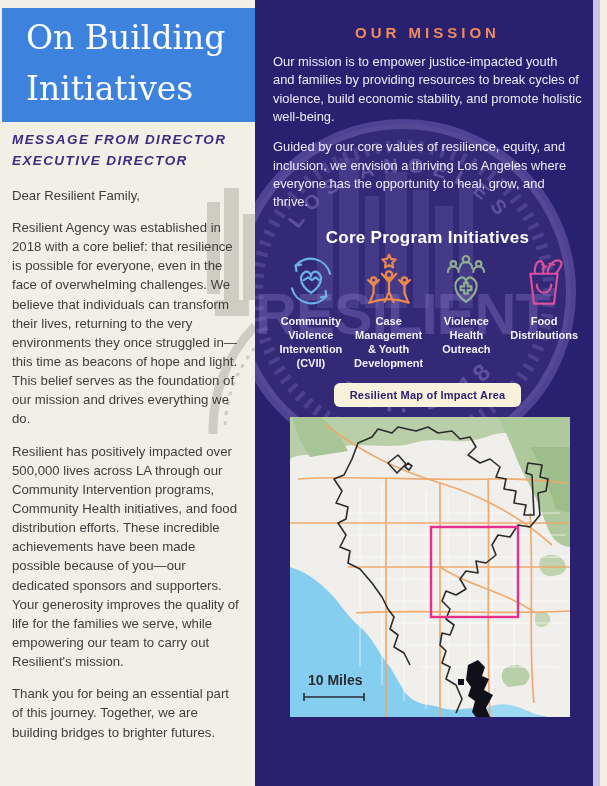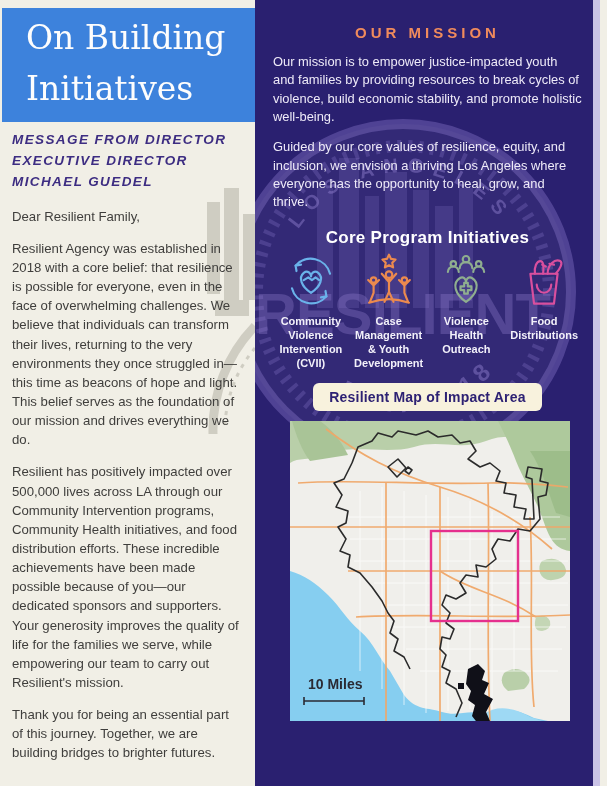--- a/index.html
+++ b/index.html
@@ -40,21 +40,21 @@
   }
   .programs{display:flex;justify-content:space-between;padding:0 2px;}
   .program{display:flex;flex-direction:column;align-items:center;width:25%;}
   .program svg{display:block;}
   .program-label{
     color:#f3f1fa;font-weight:bold;font-size:11px;line-height:1.3;
     text-align:center;margin-top:4px;
   }
   .map-title{
     display:table;margin:12px auto 0 auto;background:#f8f2dd;border-radius:6px;
-    padding:6px 16px;color:#2d2173;font-weight:bold;font-size:14px;letter-spacing:.2px;
+    padding:6px 16px;color:#2d2173;font-weight:bold;font-size:11px;letter-spacing:.2px;
   }
   .map-wrap{position:relative;margin:10px 8px 0 20px;width:280px;height:300px;}
 </style>
 </head>
 <body>
 
 <div id="page">
 
   <div class="left-col">
 
@@ -71,21 +71,20 @@
         <rect x="16" y="112" width="34" height="16"></rect>
       </g>
       <path d="M56,138 A150,150 0 0 0 14,246" stroke="#b5b2a6" stroke-width="9" fill="none"></path>
       <path d="M56,160 A128,128 0 0 0 26,240" stroke="#b5b2a6" stroke-width="3" fill="none" stroke-dasharray="4 6"></path>
     </svg>
 
     <div class="left-body">
       <div class="left-heading">
         <div>MESSAGE FROM DIRECTOR</div>
         <div>EXECUTIVE DIRECTOR</div>
-        <div>MICHAEL GUEDEL</div>
       </div>
       <p>Dear Resilient Family,</p>
       <p>Resilient Agency was established in 2018 with a core belief: that resilience is possible for everyone, even in the face of overwhelming challenges. We believe that individuals can transform their lives, returning to the very environments they once struggled in—this time as beacons of hope and light. This belief serves as the foundation of our mission and drives everything we do.</p>
       <p>Resilient has positively impacted over 500,000 lives across LA through our Community Intervention programs, Community Health initiatives, and food distribution efforts. These incredible achievements have been made possible because of you—our dedicated sponsors and supporters. Your generosity improves the quality of life for the families we serve, while empowering our team to carry out Resilient's mission.</p>
       <p>Thank you for being an essential part of this journey. Together, we are building bridges to brighter futures.</p>
 
     </div>
   </div>
 
   <div class="right-col">

